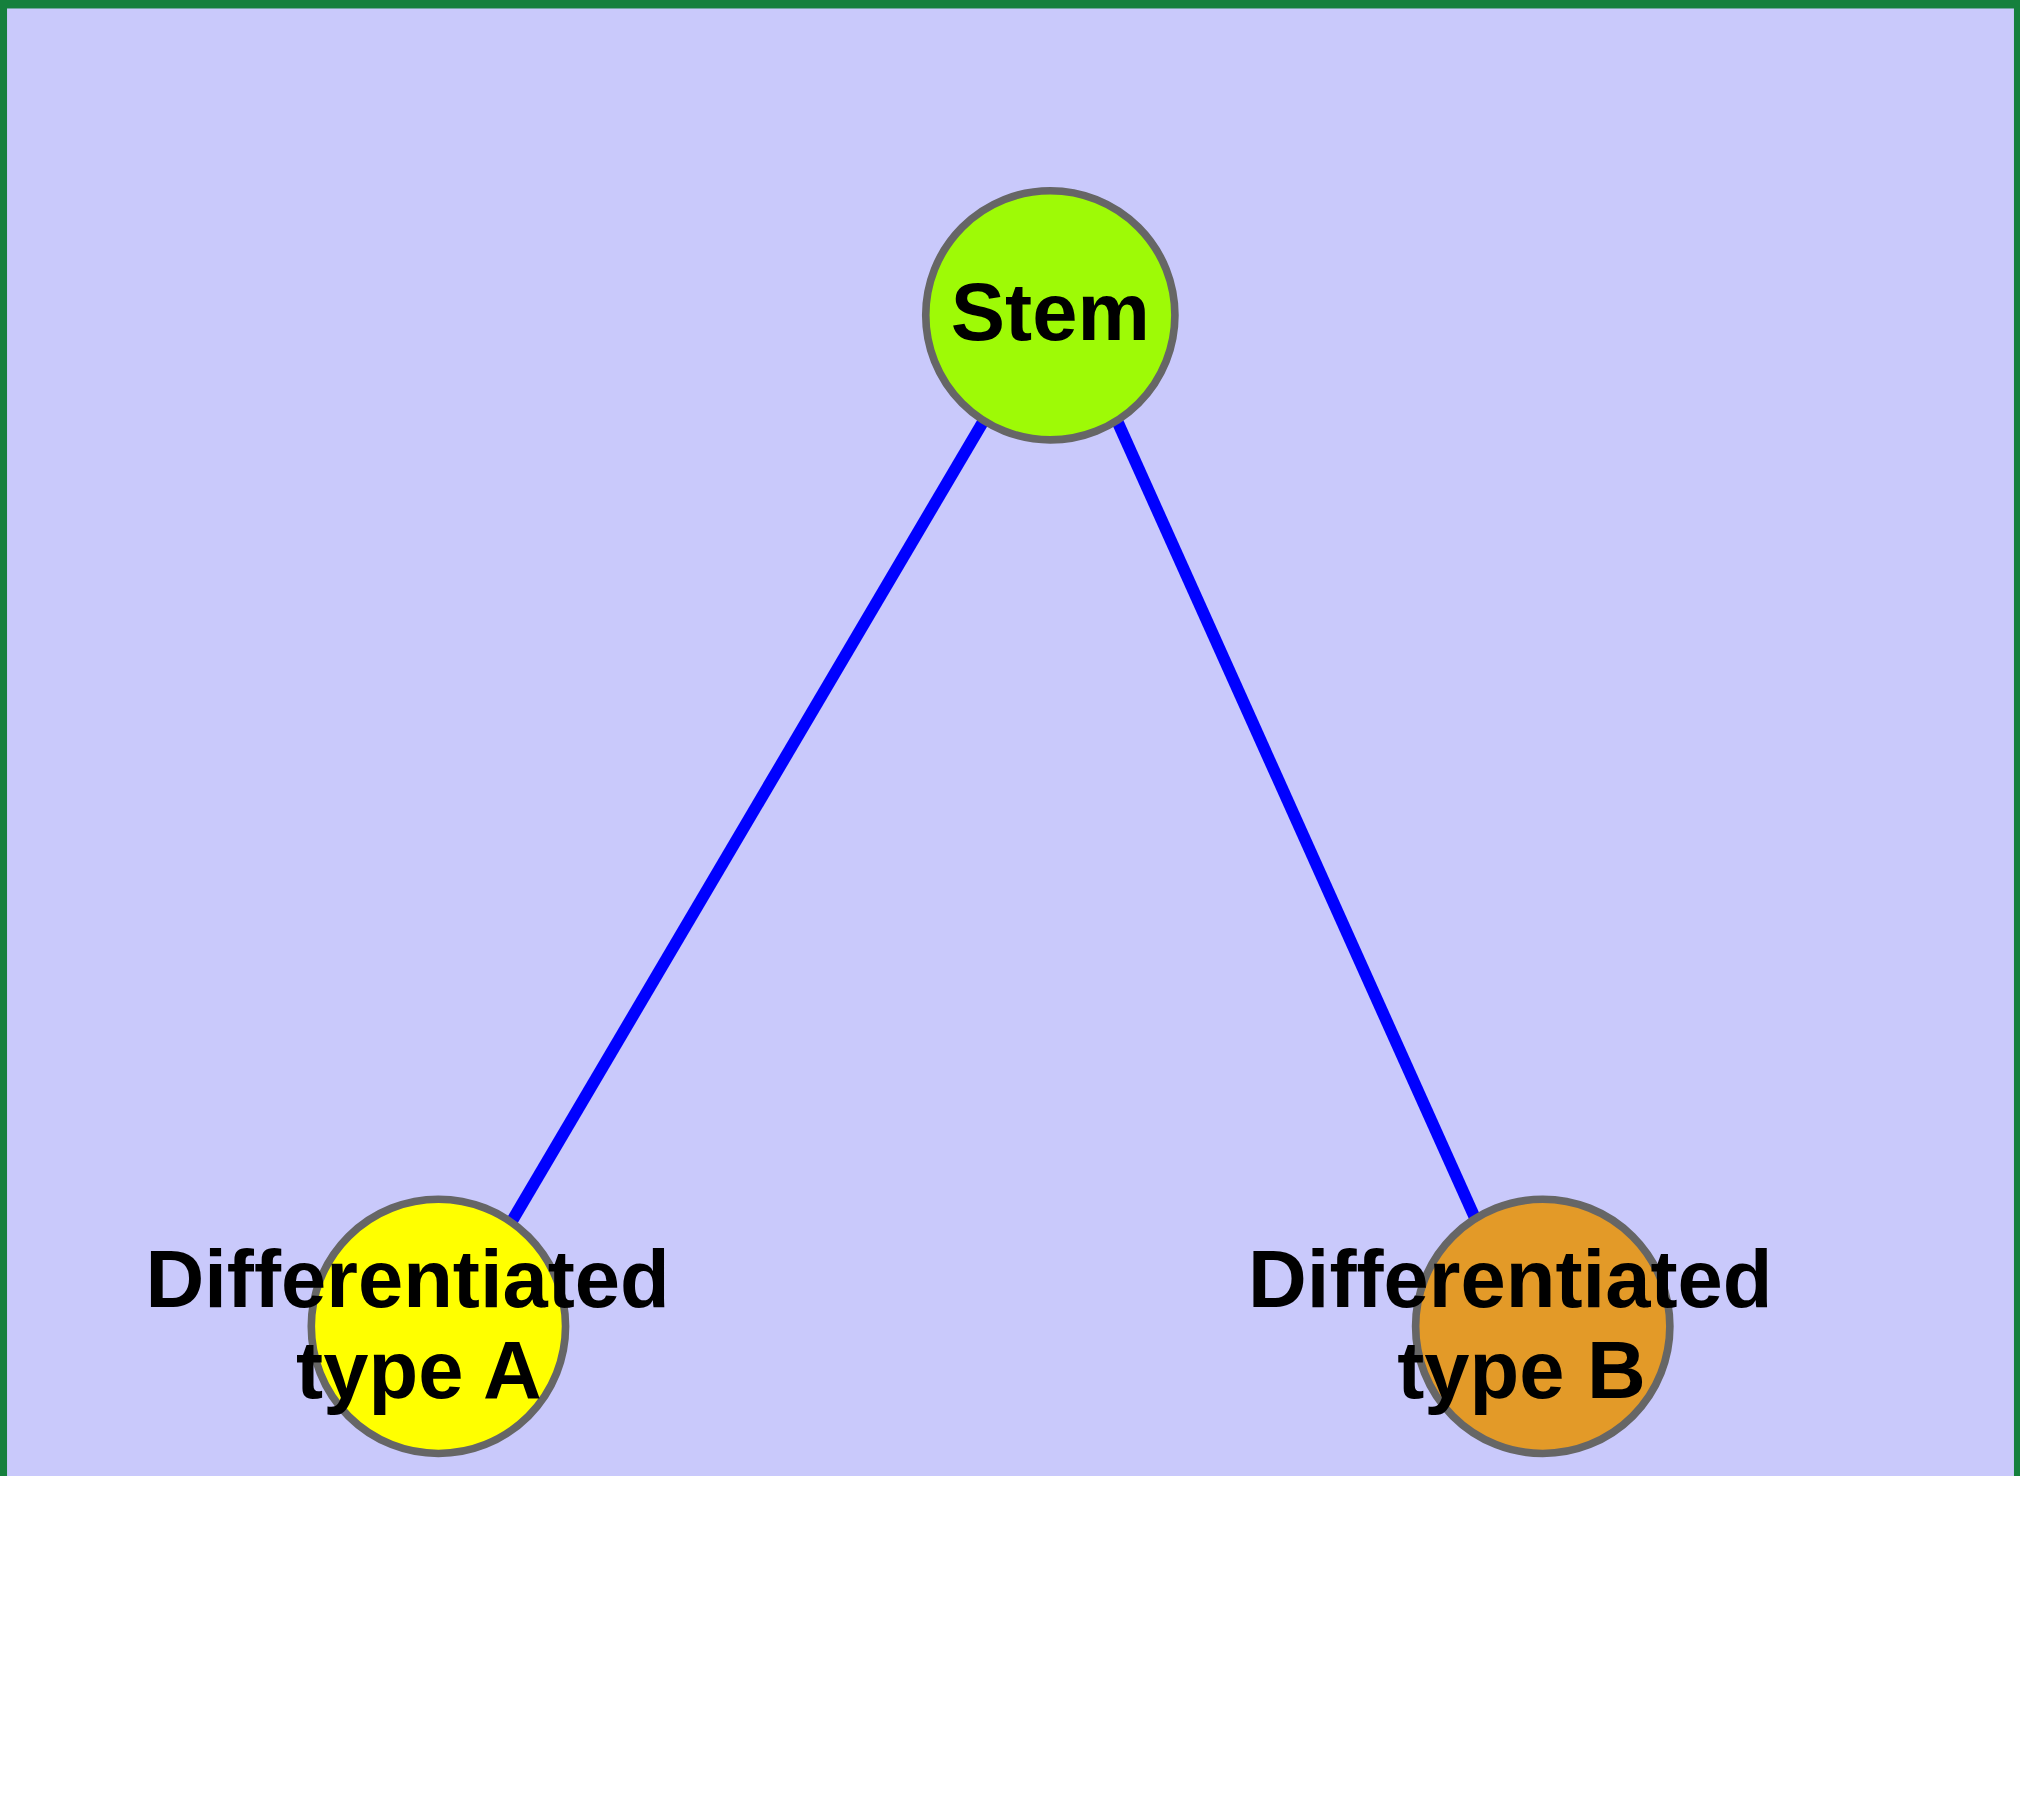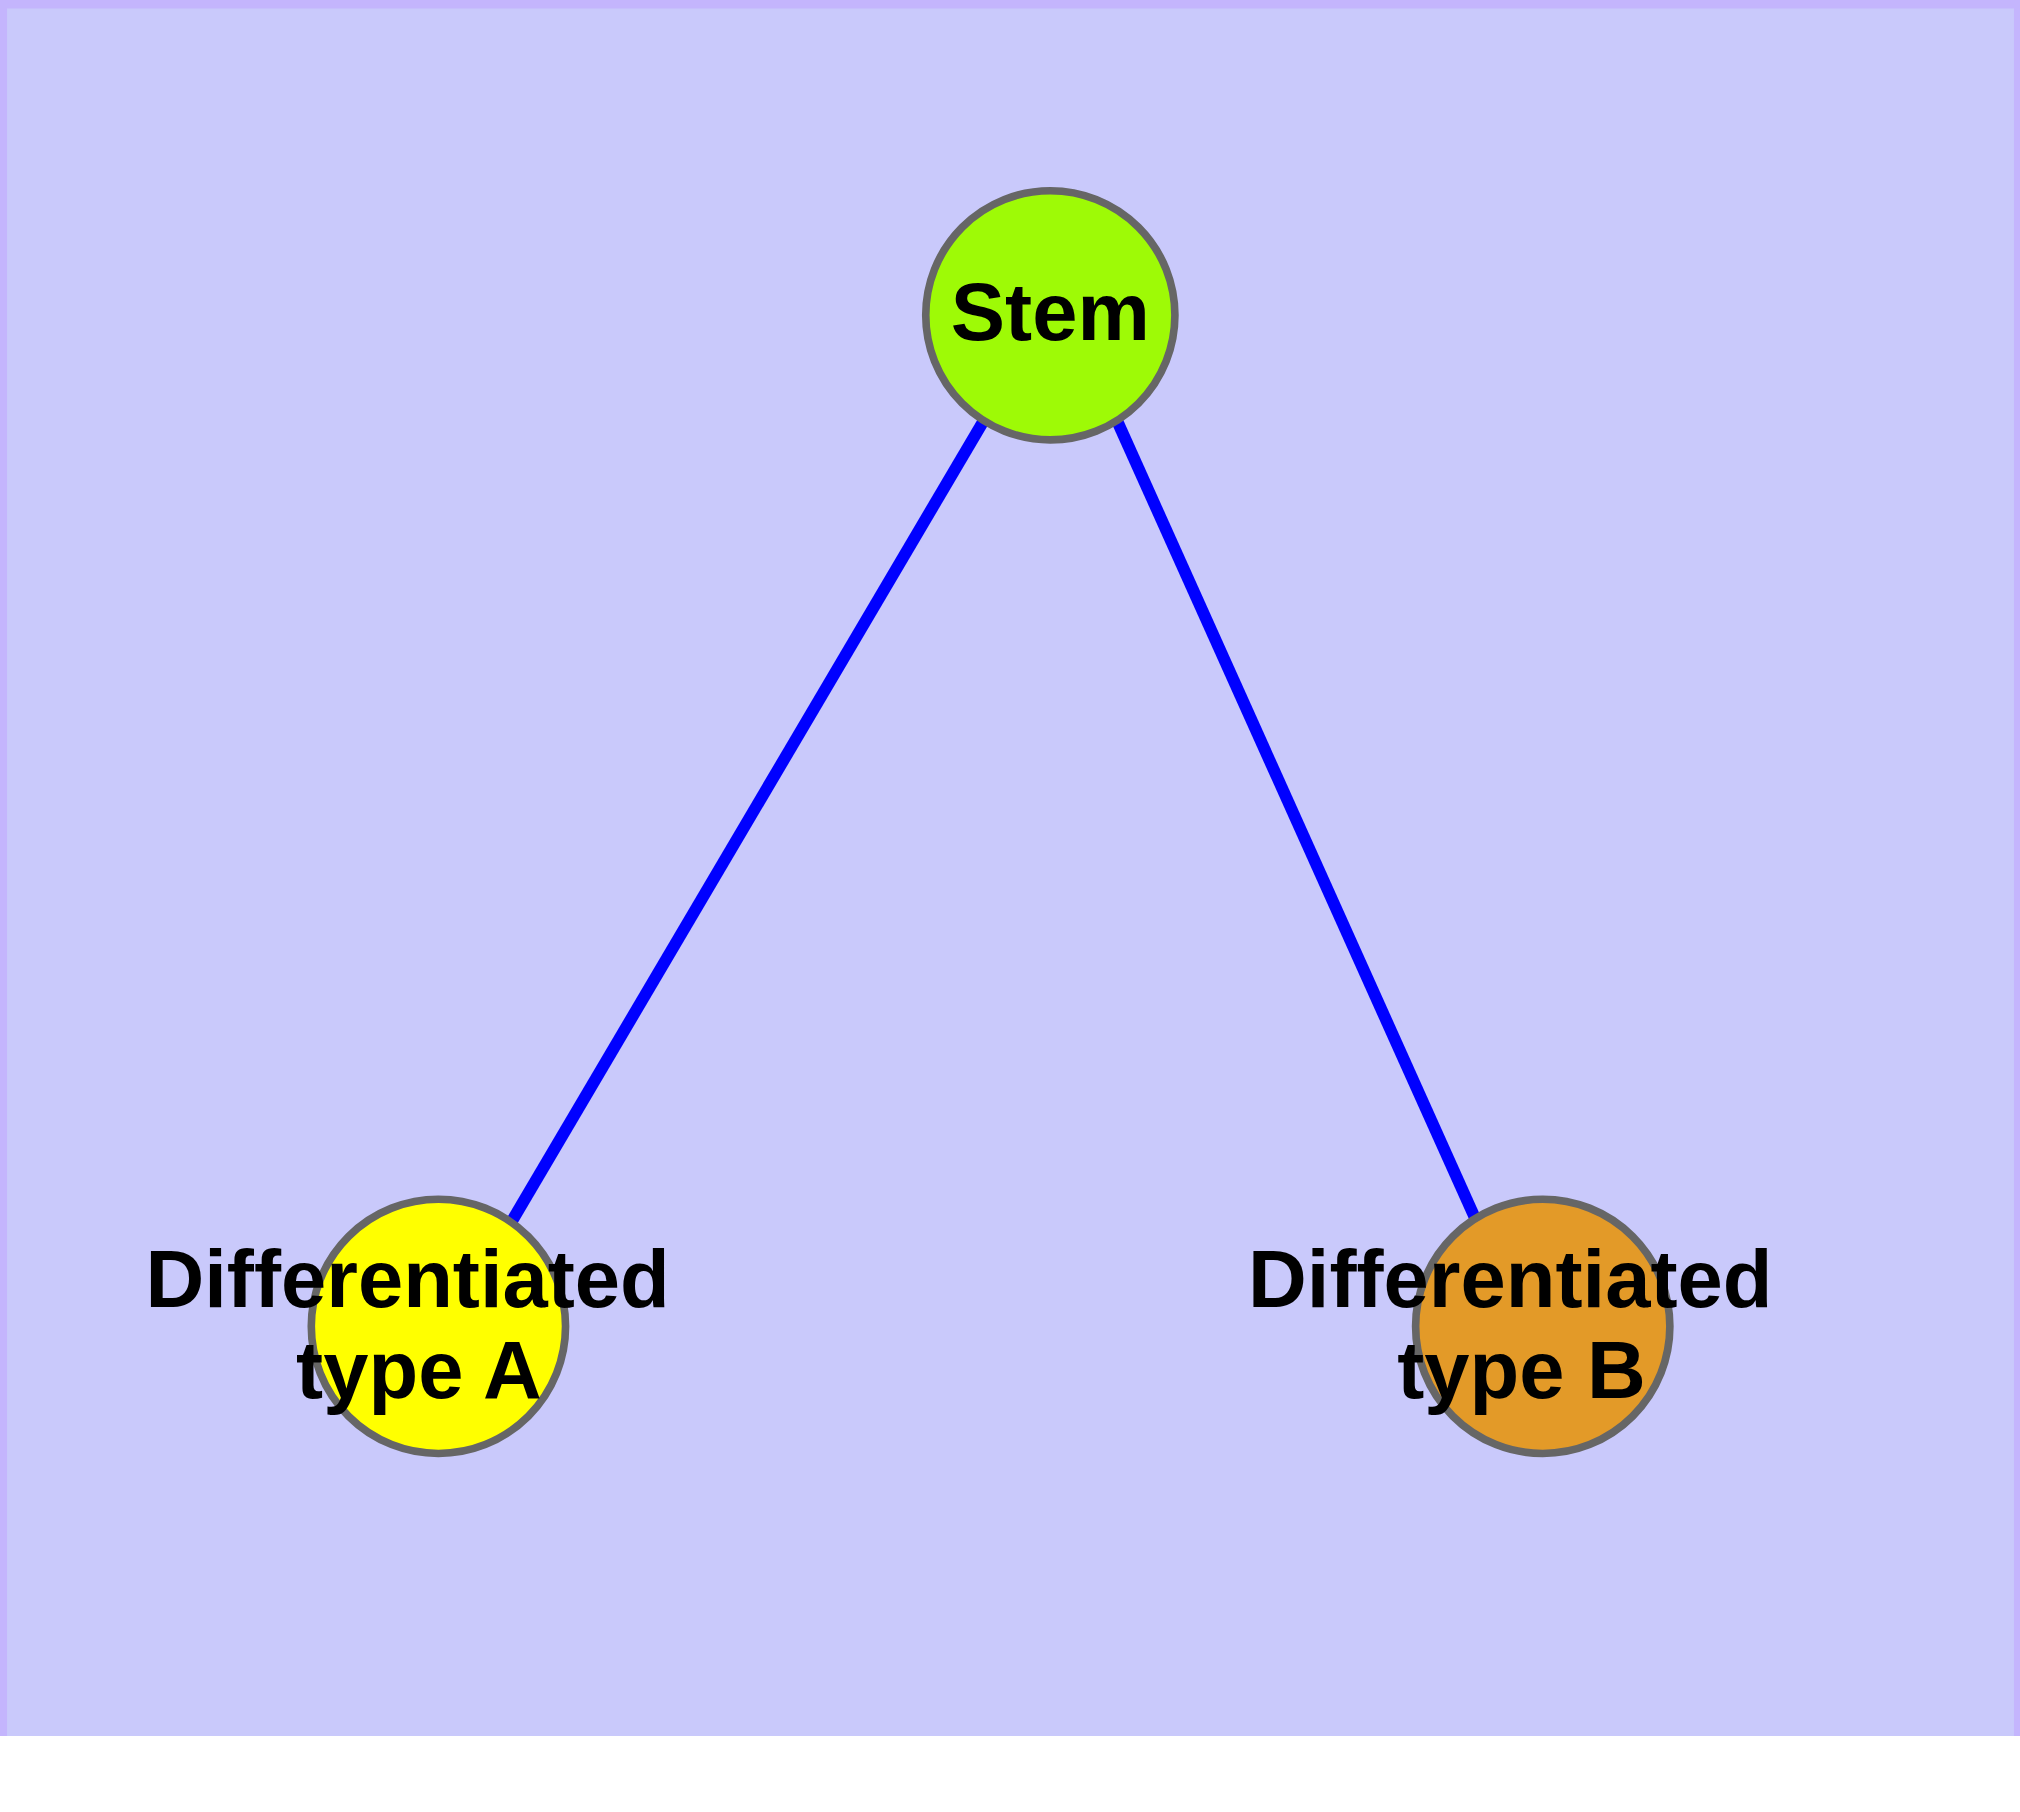--- a/index.html
+++ b/index.html
@@ -33,21 +33,21 @@
     font-family: "Liberation Sans", sans-serif;
     font-weight: bold;
     fill: #000000;
     text-anchor: middle;
     dominant-baseline: auto;
   }
 </style>
 </head>
 <body>
 
-<div id="canvas-root" style="width: 2021px; height: 1736px; background: #c4b5fd;">
+<div id="canvas-root" style="width: 2021px; height: 1476px; background: #15803d;">
   <svg id="graph-svg" viewBox="0 0 2384 2138" xmlns="http://www.w3.org/2000/svg">
 
     <rect id="plot-bg" x="8" y="10" width="2368" height="2128" fill="#c9c9fb"></rect>
 
     <line id="edge-0" class="edge-line" x1="1160" y1="497" x2="603" y2="1442" stroke="#0000ff" stroke-width="14"></line>
     <line id="edge-1" class="edge-line" x1="1318" y1="497" x2="1740" y2="1437" stroke="#0000ff" stroke-width="14"></line>
 
     <circle id="node-0" class="node-circle" cx="1239" cy="372" r="147" fill="#9efa06" stroke="#666666"></circle>
     <circle id="node-1" class="node-circle" cx="517" cy="1565" r="150" fill="#ffff00" stroke="#666666"></circle>
     <circle id="node-2" class="node-circle" cx="1820" cy="1565" r="150" fill="#e39a28" stroke="#666666"></circle>

